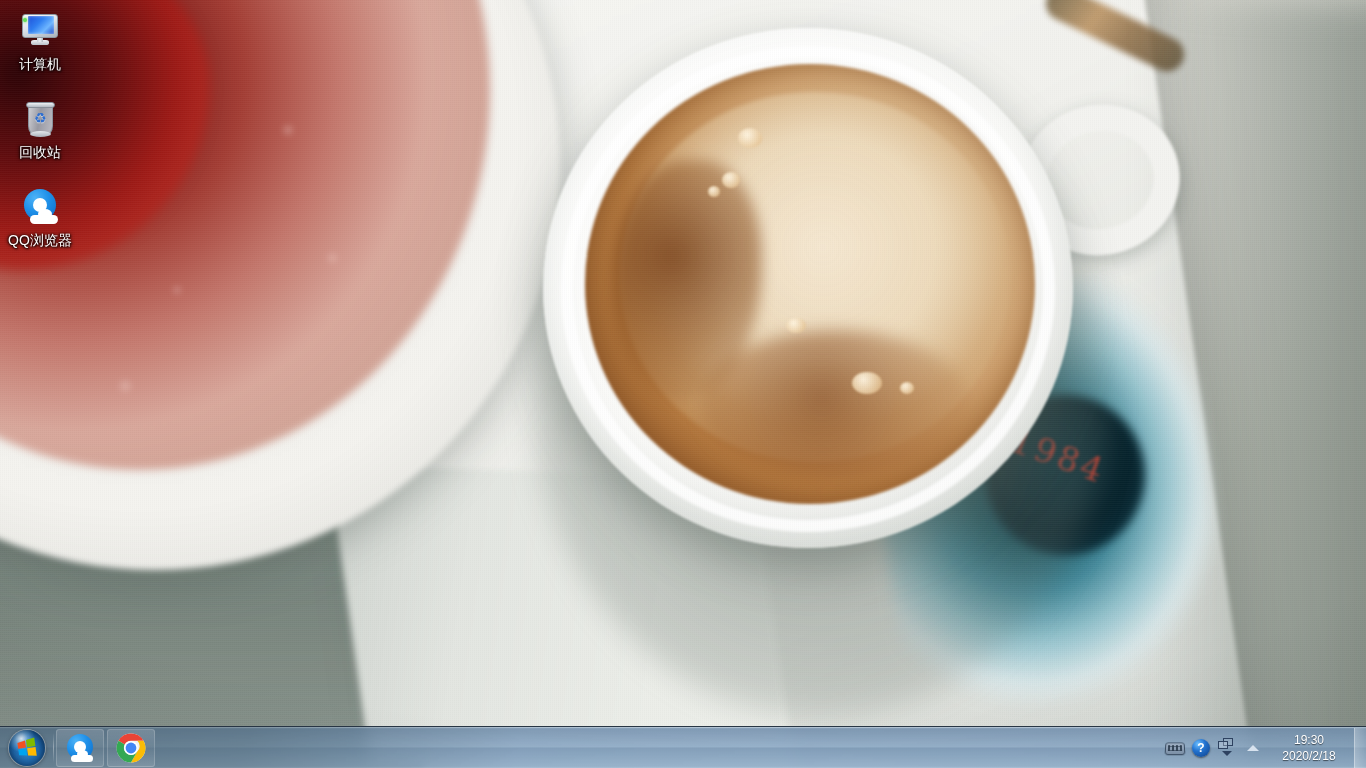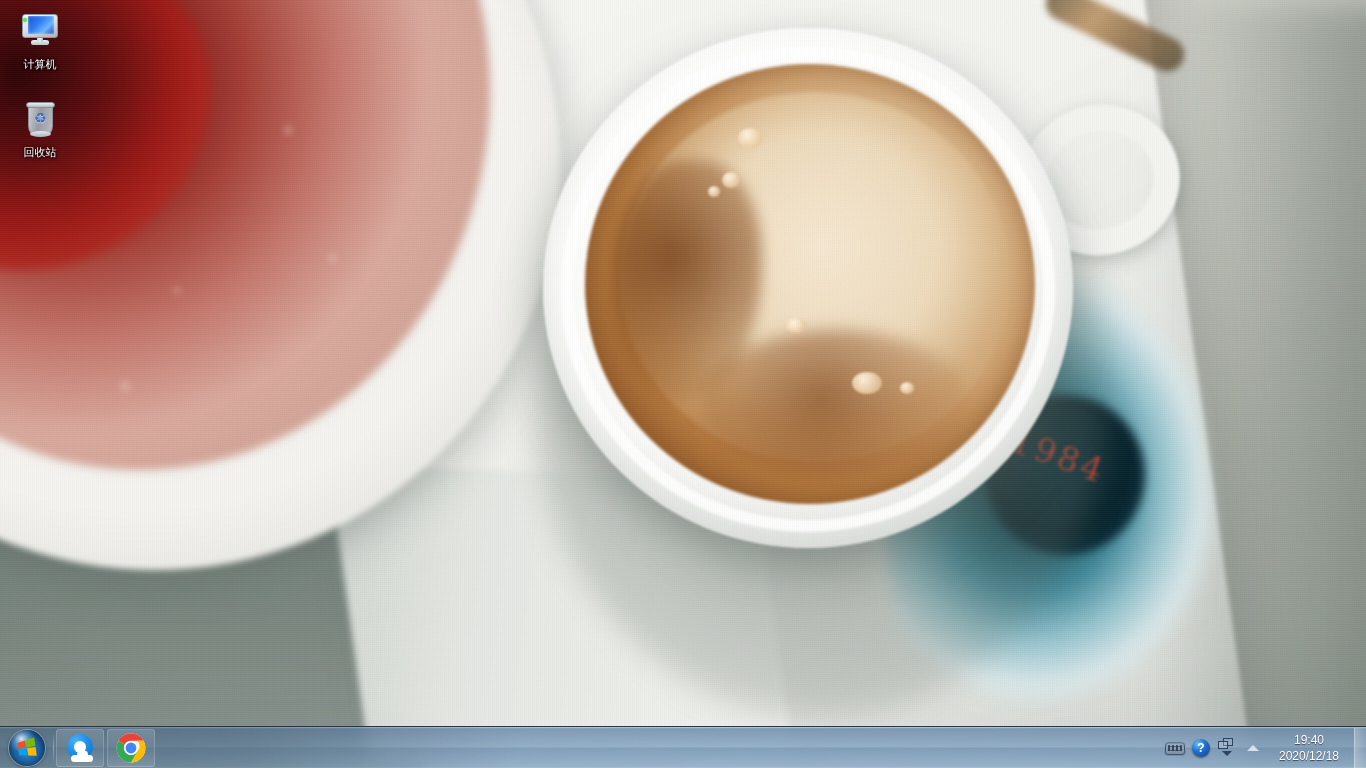--- a/index.html
+++ b/index.html
@@ -219,21 +219,21 @@
     padding:2px 0 1px;
   }
   .desk-icon .glyph {
     width:44px; height:44px;
     margin:0 auto 3px;
     position:relative;
   }
   .desk-icon .label {
     display:block;
     color:#ffffff;
-    font-size:11px;
+    font-size:14px;
     line-height:14px;
     text-shadow:1px 1px 2px rgba(0,0,0,.95), 0 0 4px rgba(0,0,0,.85), -1px 0 2px rgba(0,0,0,.7);
     word-break:break-all;
     padding:0 1px;
   }
 
   
   .ic-monitor-stand {
     position:absolute; left:13px; top:30px; width:18px; height:5px;
     background:linear-gradient(180deg,#f2f4f7,#b9c0c8);
@@ -552,20 +552,28 @@
       <div class="glyph">
         <div class="ic-bin"></div>
         <div class="ic-bin-rim"></div>
         <div class="ic-bin-recycle">♻</div>
         <div class="ic-bin-base"></div>
       </div>
       <span class="label">回收站</span>
     </div>
 
 
+    <div class="desk-icon">
+      <div class="glyph">
+        <div class="ic-qqb-ring"></div>
+        <div class="ic-qqb-hole"></div>
+        <div class="ic-qqb-cloud"></div>
+      </div>
+      <span class="label">QQ浏览器</span>
+    </div>
 
 
   </div>
 
   <div id="taskbar">
     <div id="taskbar-glass"></div>
 
     <div id="start-orb">
       <div class="orb-sphere">
         <svg class="orb-flag" viewBox="0 0 20 20">
@@ -615,21 +623,21 @@
           <div class="casc-win back"></div>
           <div class="casc-win front"></div>
           <div class="casc-arrow"></div>
         </div>
       </div>
       <div class="tray-item">
         <div class="tray-show-hidden"></div>
       </div>
 
       <div id="clock">
-        <span>19:40</span>
-        <span>2020/12/18</span>
+        <span>19:30</span>
+        <span>2020/2/18</span>
       </div>
 
       <div id="show-desktop"></div>
     </div>
   </div>
 
 </div>
 
 </body></html>

